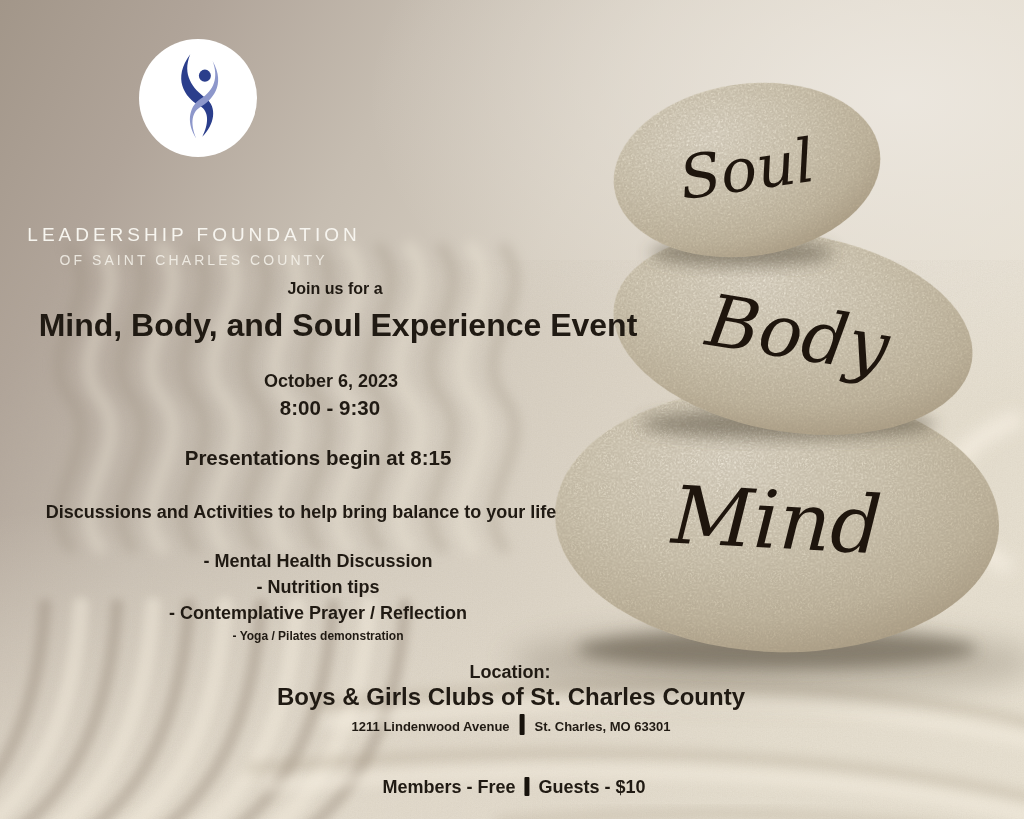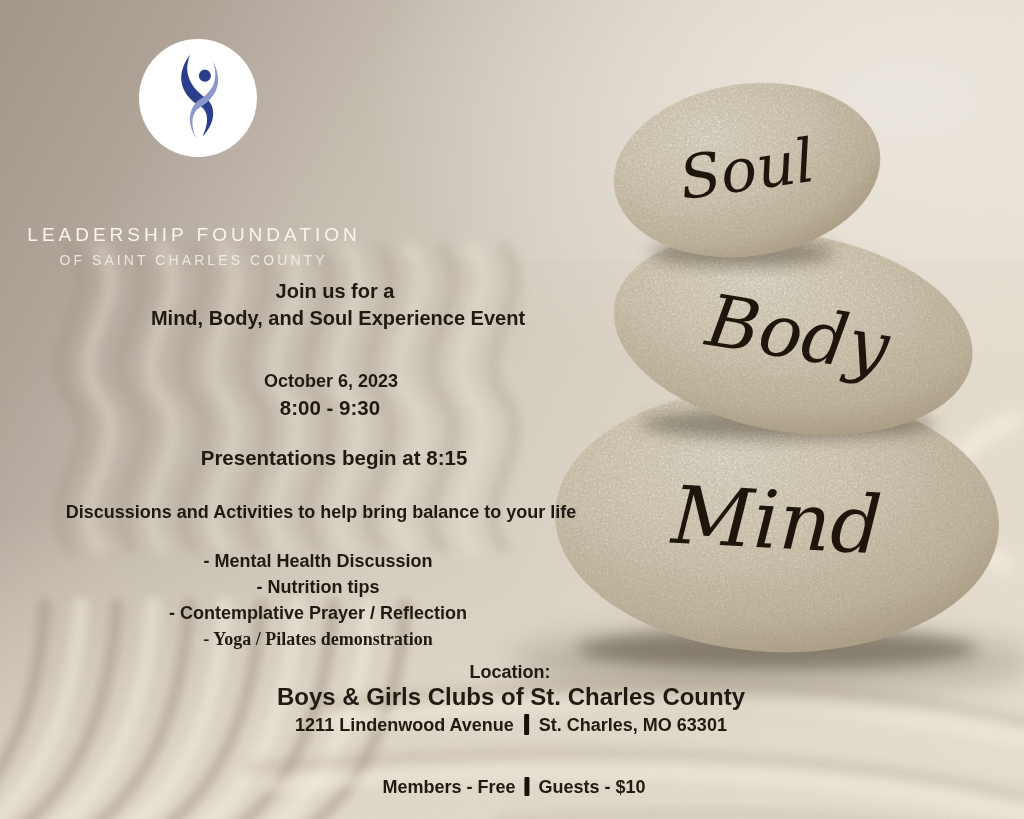--- a/index.html
+++ b/index.html
@@ -34,33 +34,33 @@
   .org-tag{
     position:absolute;left:192px;top:252px;transform:translateX(-50%);
     font-size:14px;color:rgba(248,245,238,.82);letter-spacing:.22em;white-space:nowrap;text-indent:.22em;
   }
 
   
   .txt{
     position:absolute;transform:translateX(-50%);
     color:#201a13;font-weight:bold;white-space:nowrap;
   }
-  .intro        {left:335px;top:280px;font-size:20px;}
-  .title        {left:338px;top:307px;font-size:20px;}
+  .intro        {left:335px;top:280px;font-size:16px;}
+  .title        {left:338px;top:307px;font-size:32px;}
   .date         {left:331px;top:371px;font-size:18px;}
   .time         {left:330px;top:396px;font-size:20.5px;}
-  .presentations{left:334px;top:446px;font-size:20.5px;}
-  .description  {left:301px;top:502px;font-size:18px;margin-left:20px;}
+  .presentations{left:318px;top:446px;font-size:20.5px;}
+  .description  {left:301px;top:502px;font-size:18px;}
   .act0{left:318px;top:551px;font-size:18px;}
   .act1{left:318px;top:577px;font-size:18px;}
   .act2{left:318px;top:603px;font-size:18px;}
-  .act3{left:318px;top:629px;font-size:18px;font-family:Liberation Serif, serif;}
+  .act3{left:318px;top:629px;font-size:12px;}
   .loc-label{left:510px;top:662px;font-size:18px;}
   .loc-name {left:511px;top:683px;font-size:24px;}
-  .address  {left:511px;top:714px;font-size:18px;}
+  .address  {left:511px;top:714px;font-size:13px;}
   .prices   {left:514px;top:777px;font-size:18px;}
   .bar{
     display:inline-block;width:5px;height:21px;background:#17120c;
     margin:0 10px;vertical-align:-4px;border-radius:1px;
   }
   .prices .bar{height:19px;margin:0 9px;vertical-align:-3px;}
 </style>
 </head>
 <body>
 

